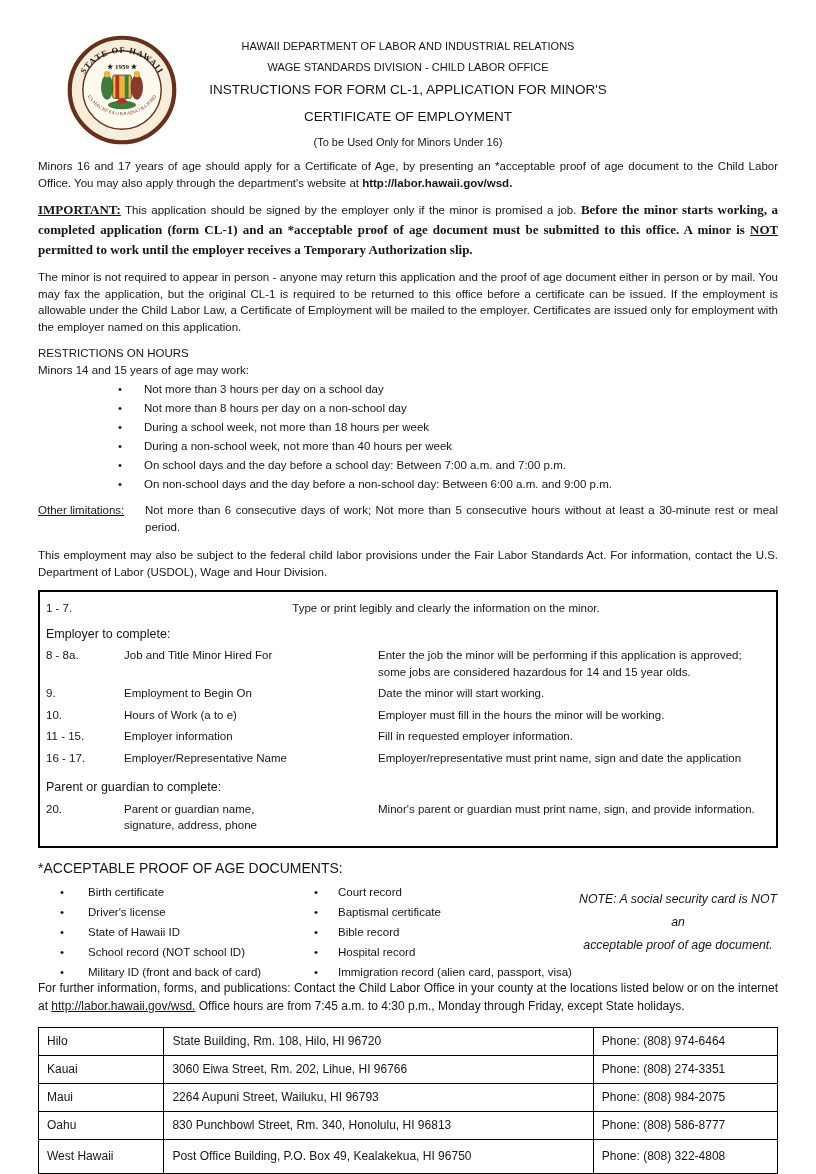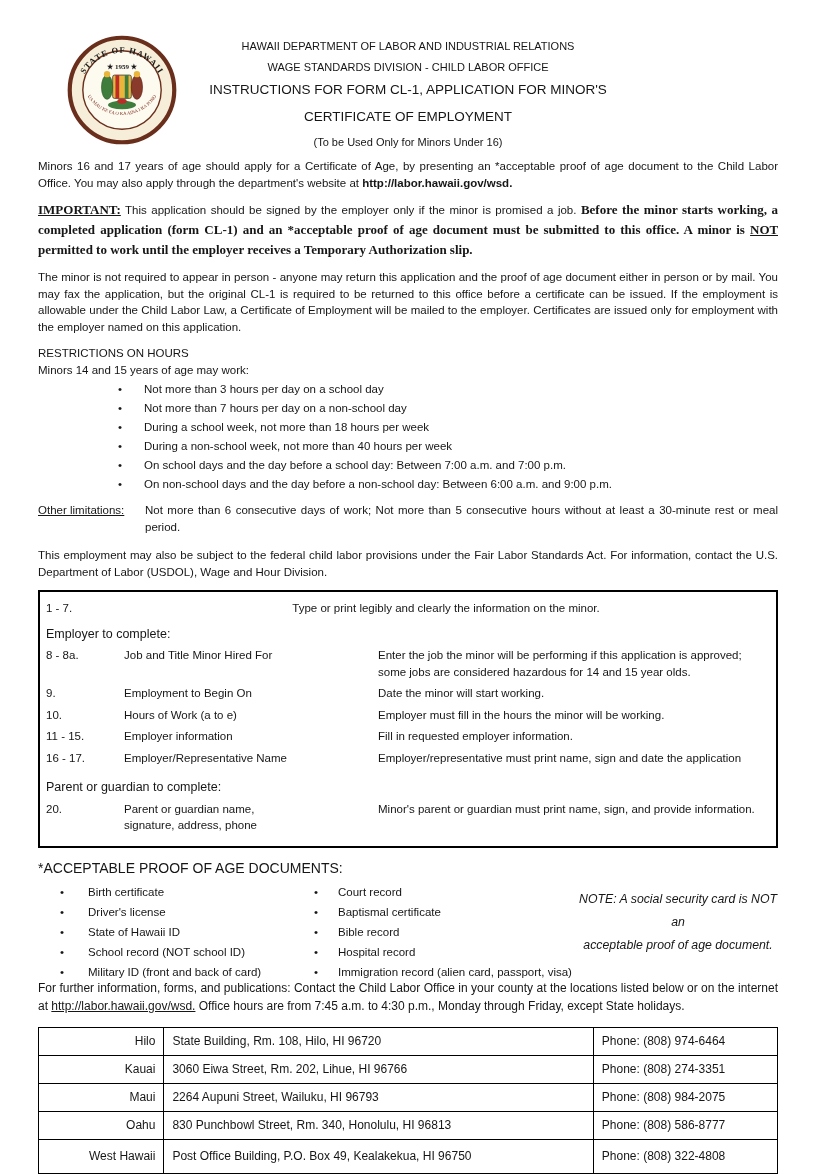--- a/index.html
+++ b/index.html
@@ -37,21 +37,21 @@
   .acc-col1{width:272px;flex:0 0 272px;}
   .acc-col2{width:268px;flex:0 0 268px;}
   .acc .bul{padding-left:22px;margin-top:3.5px;}
   .acc .bul .dot{width:28px;}
   .acc-col2 .bul{padding-left:4px;}
   .acc-col2 .bul .dot{width:24px;}
   .note{flex:1;font-size:12.3px;line-height:23px;text-align:center;padding-top:8px;font-style:italic;}
   .further{margin-top:16px;font-size:12px;line-height:17.5px;}
   table.off{border-collapse:collapse;margin-top:12px;width:740px;}
   table.off td{border:1.5px solid #000;font-size:12px;padding:0 8px;height:27px;vertical-align:middle;}
-  td.c1{width:110px;text-align:right;}
+  td.c1{width:110px;}
   td.c2{width:420px;}
   td.c3{width:170px;}
 </style>
 </head>
 <body>
 
 <div class="page">
 
   <div class="hdr">
     <svg class="seal" viewBox="0 0 120 120">
@@ -98,21 +98,21 @@
 
   <div class="sec-title">RESTRICTIONS ON HOURS</div>
   <div>Minors 14 and 15 years of age may work:</div>
   <div>
     <div class="bul">
         <span class="dot">•</span>
         <span>Not more than 3 hours per day on a school day</span>
       </div>
     <div class="bul">
         <span class="dot">•</span>
-        <span>Not more than 7 hours per day on a non-school day</span>
+        <span>Not more than 8 hours per day on a non-school day</span>
       </div>
     <div class="bul">
         <span class="dot">•</span>
         <span>During a school week, not more than 18 hours per week</span>
       </div>
     <div class="bul">
         <span class="dot">•</span>
         <span>During a non-school week, not more than 40 hours per week</span>
       </div>
     <div class="bul">

